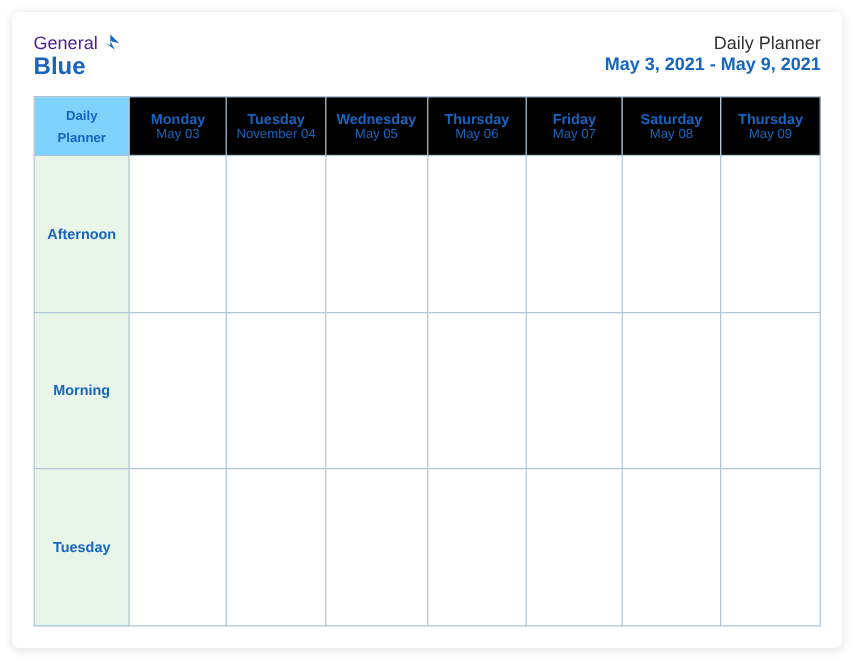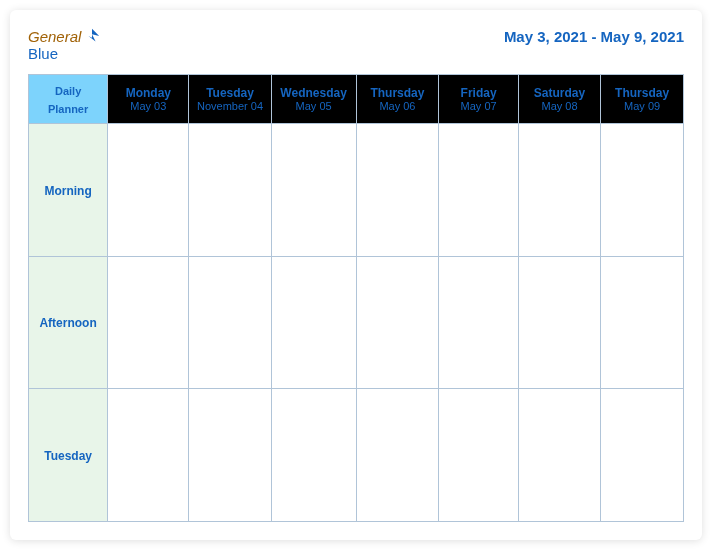--- a/index.html
+++ b/index.html
@@ -32,28 +32,27 @@
       display: flex;
       flex-direction: column;
       align-items: flex-start;
     }
     .logo-text {
       display: flex;
       align-items: center;
     }
     .logo-general {
       font-size: 15px;
-      color: #a16207;
+      color: #4c1d95;
       font-weight: 400;
-      font-style: italic;
     }
     .logo-blue {
-      font-size: 15px;
-      color: #1565c0;
-      font-weight: 400;
+      font-size: 20px;
+      color: #1565c0;
+      font-weight: 700;
     }
     .logo-bird {
       width: 18px;
       height: 18px;
       margin-left: 2px;
       margin-top: -2px;
     }
     .header-right {
       text-align: right;
     }
@@ -133,20 +132,21 @@
     <div class="logo">
       <div class="logo-text">
         <span class="logo-general">General</span>
         <svg class="logo-bird" viewBox="0 0 20 20" xmlns="http://www.w3.org/2000/svg">
           <polygon points="10,2 18,10 10,8 14,16 6,10 10,12" fill="#1565c0"></polygon>
         </svg>
       </div>
       <span class="logo-blue">Blue</span>
     </div>
     <div class="header-right">
+      <div class="header-title">Daily Planner</div>
       <div class="header-dates">May 3, 2021 - May 9, 2021</div>
     </div>
   </div>
 
   <table class="planner-table">
     <thead>
       <tr class="header-row">
         <th class="col-label header-main">
           <span class="daily-planner-header">Daily<br>Planner</span>
         </th>
@@ -176,33 +176,33 @@
         </th>
         <th class="col-label">
           <span class="day-name">Thursday</span>
           <span class="day-num">May 09</span>
         </th>
       </tr>
     </thead>
     <tbody>
       <tr>
         <td class="row-label">
-          <span>Morning</span>
+          <span>Afternoon</span>
         </td>
         <td class="data-cell"></td>
         <td class="data-cell"></td>
         <td class="data-cell"></td>
         <td class="data-cell"></td>
         <td class="data-cell"></td>
         <td class="data-cell"></td>
         <td class="data-cell"></td>
       </tr>
       <tr>
         <td class="row-label">
-          <span>Afternoon</span>
+          <span>Morning</span>
         </td>
         <td class="data-cell"></td>
         <td class="data-cell"></td>
         <td class="data-cell"></td>
         <td class="data-cell"></td>
         <td class="data-cell"></td>
         <td class="data-cell"></td>
         <td class="data-cell"></td>
       </tr>
       <tr>

